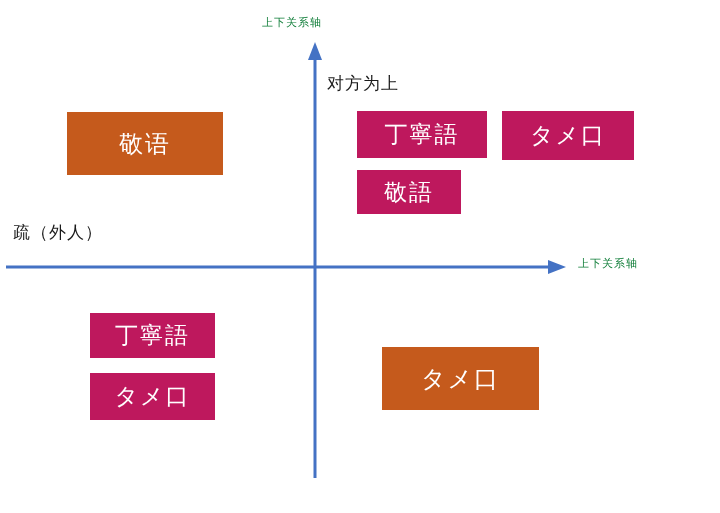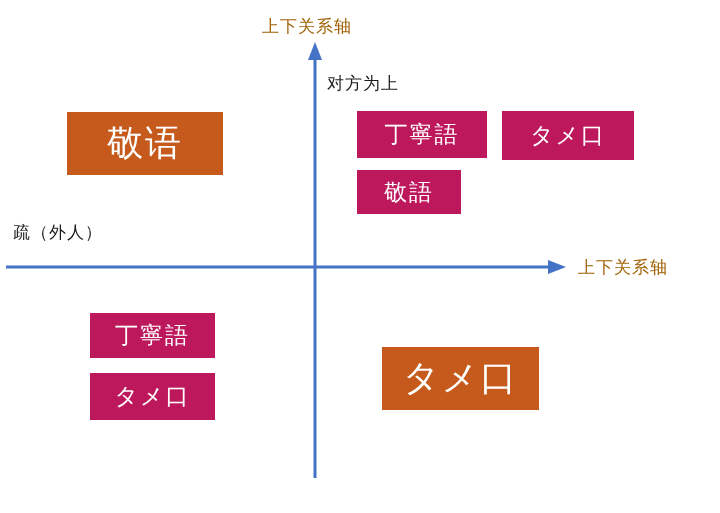--- a/index.html
+++ b/index.html
@@ -20,22 +20,22 @@
   }
   .axis-svg {
     position: absolute;
     left: 0;
     top: 0;
     width: 720px;
     height: 513px;
   }
   .axis-label {
     position: absolute;
-    color: #a16207;
-    font-size: 17px;
+    color: #15803d;
+    font-size: 11px;
     letter-spacing: 1px;
     white-space: nowrap;
   }
   .quad-label {
     position: absolute;
     color: #1a1a1a;
     font-size: 17px;
     letter-spacing: 1px;
     white-space: nowrap;
   }
@@ -43,21 +43,21 @@
     position: absolute;
     display: flex;
     align-items: center;
     justify-content: center;
     color: #ffffff;
     white-space: nowrap;
     box-sizing: border-box;
   }
   .box-orange {
     background: #C55A1C;
-    font-size: 36px;
+    font-size: 24px;
     letter-spacing: 2px;
   }
   .box-blue {
     background: #be185d;
     font-size: 23px;
     letter-spacing: 2px;
   }
 
   
   #v-axis-label { left: 262px; top: 15px; }

